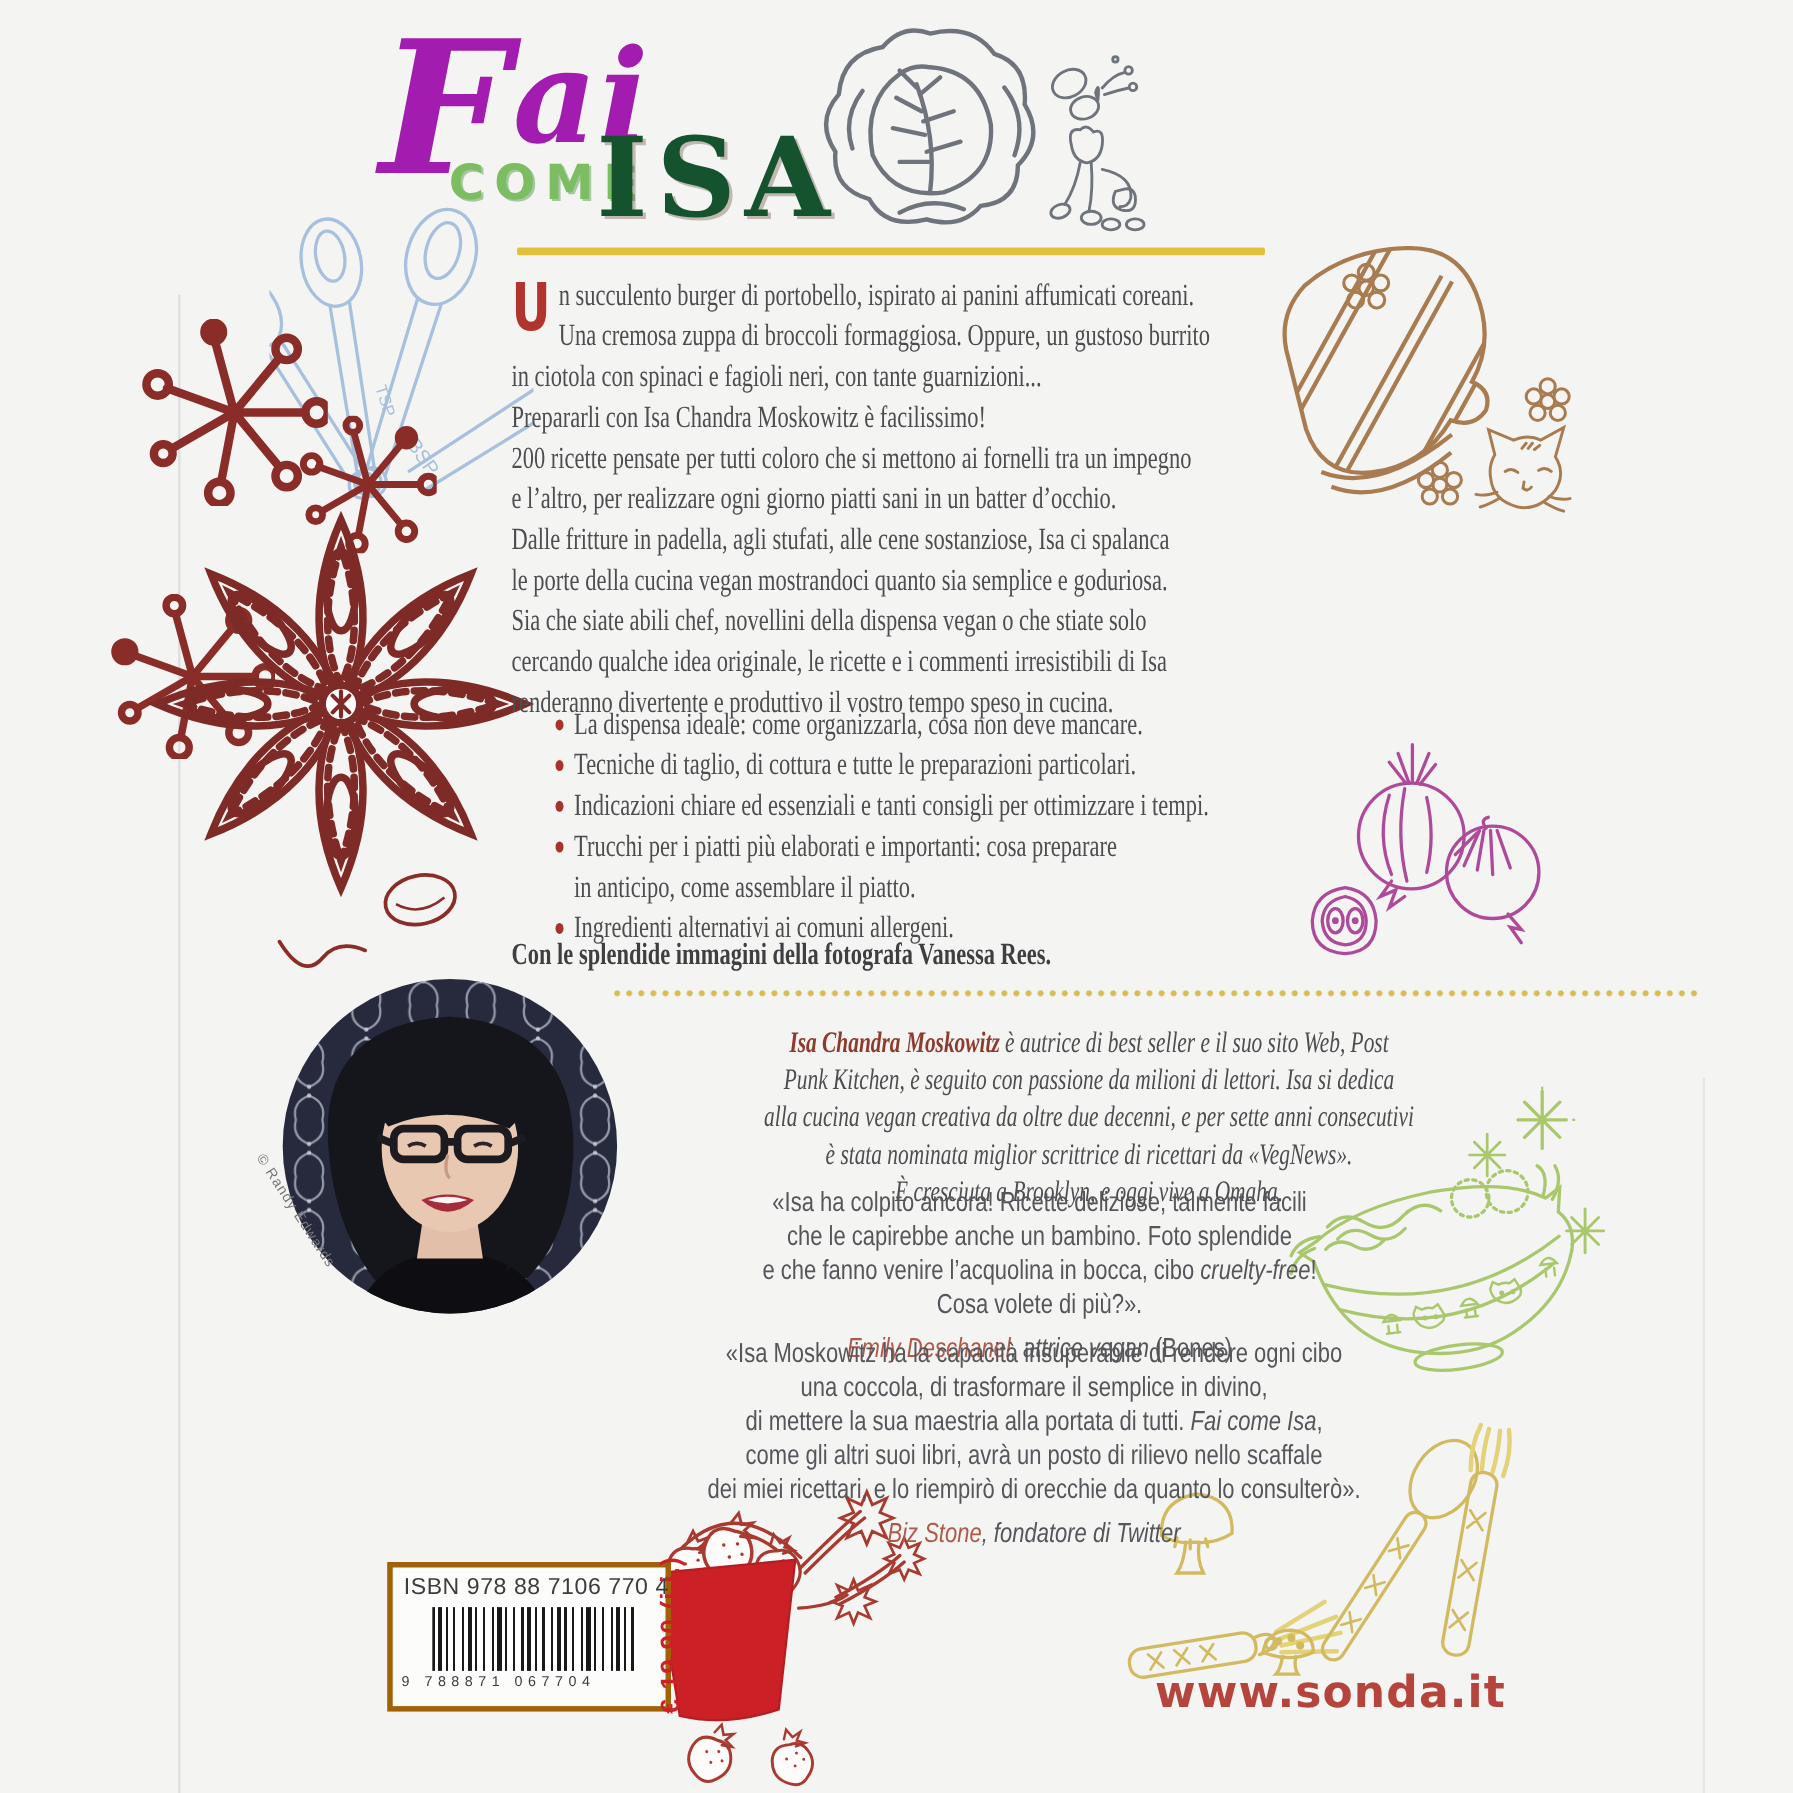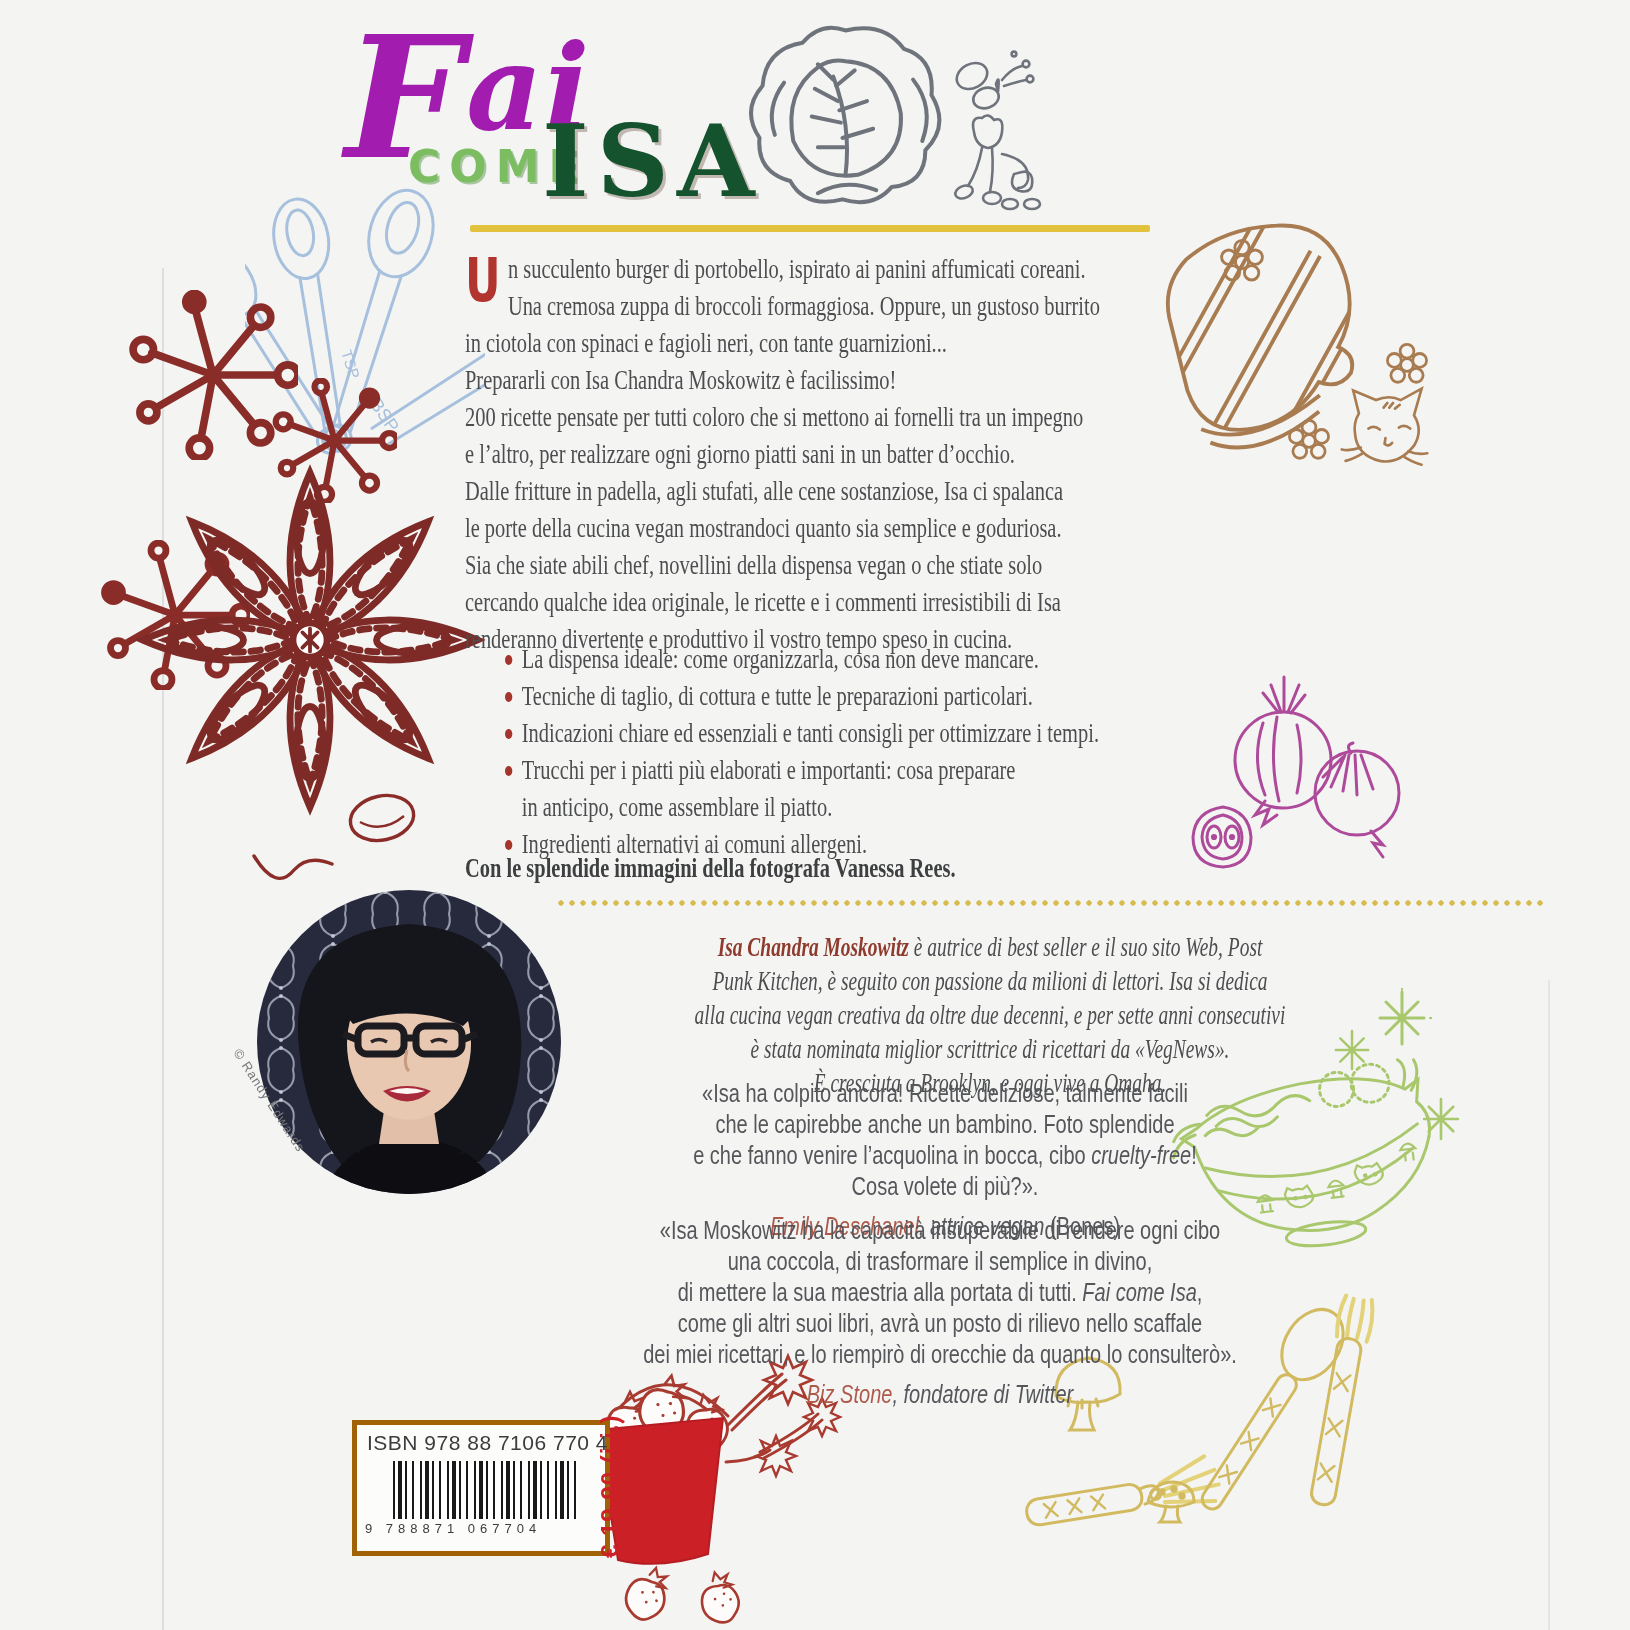--- a/index.html
+++ b/index.html
@@ -477,13 +477,14 @@
     <div class="line">dei miei ricettari, e lo riempirò di orecchie da quanto lo consulterò».</div>
     <div class="line attrib"><span class="who">Biz Stone</span><span>, fondatore di Twitter</span></div>
   </div>
 
   <div class="abs isbnbox">
     <div class="isbnlabel">ISBN 978 88 7106 770 4</div>
     <div class="barcode"></div>
     <div class="isbndigits">9 788871 067704</div>
   </div>
   <div class="abs price">€ 19,90 (i.i.)</div>
+  <div class="abs site">www.sonda.it</div>
 </div>
 
 </body></html>

